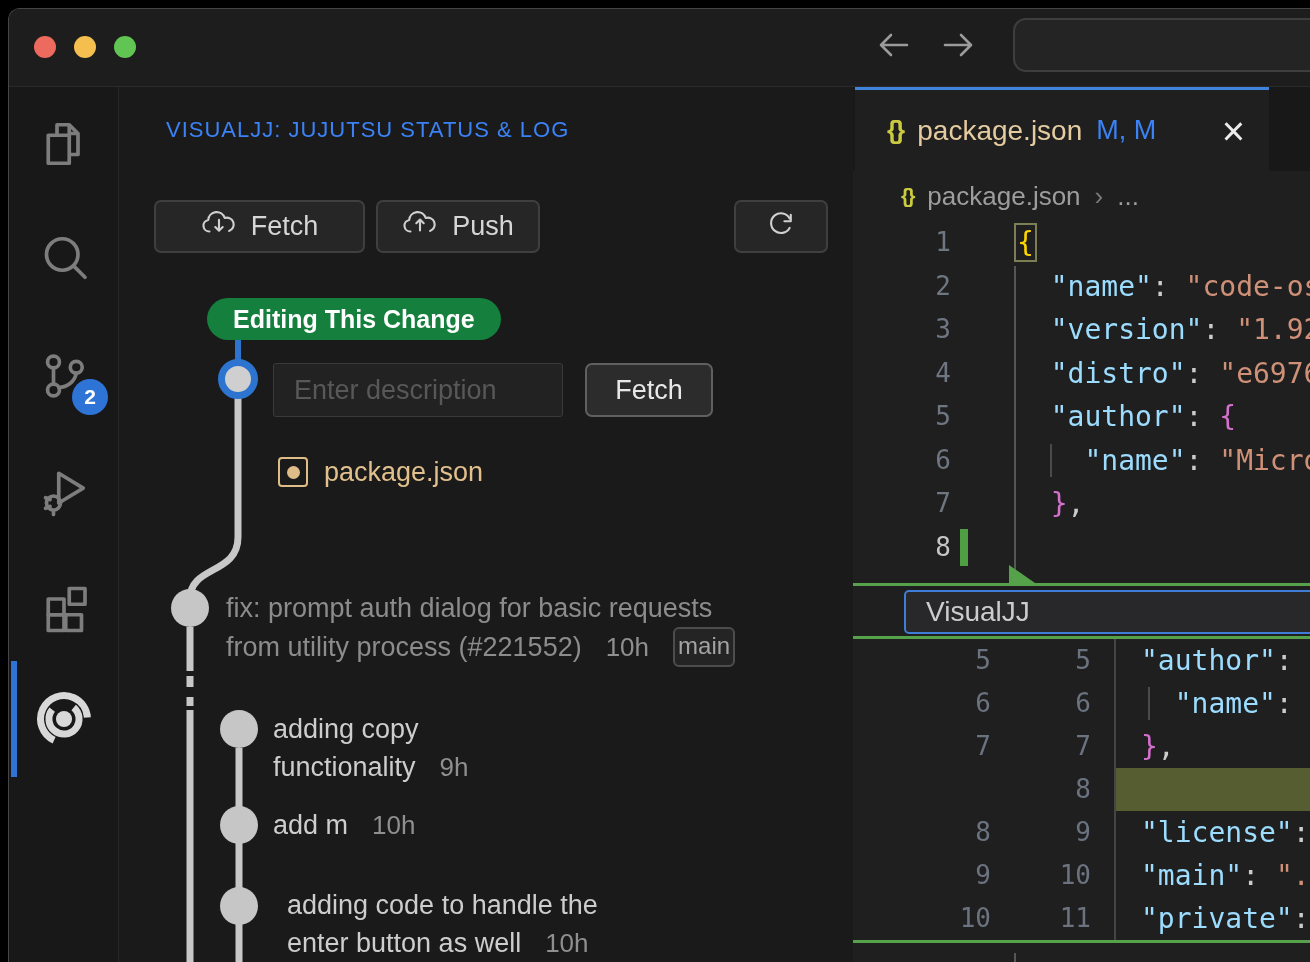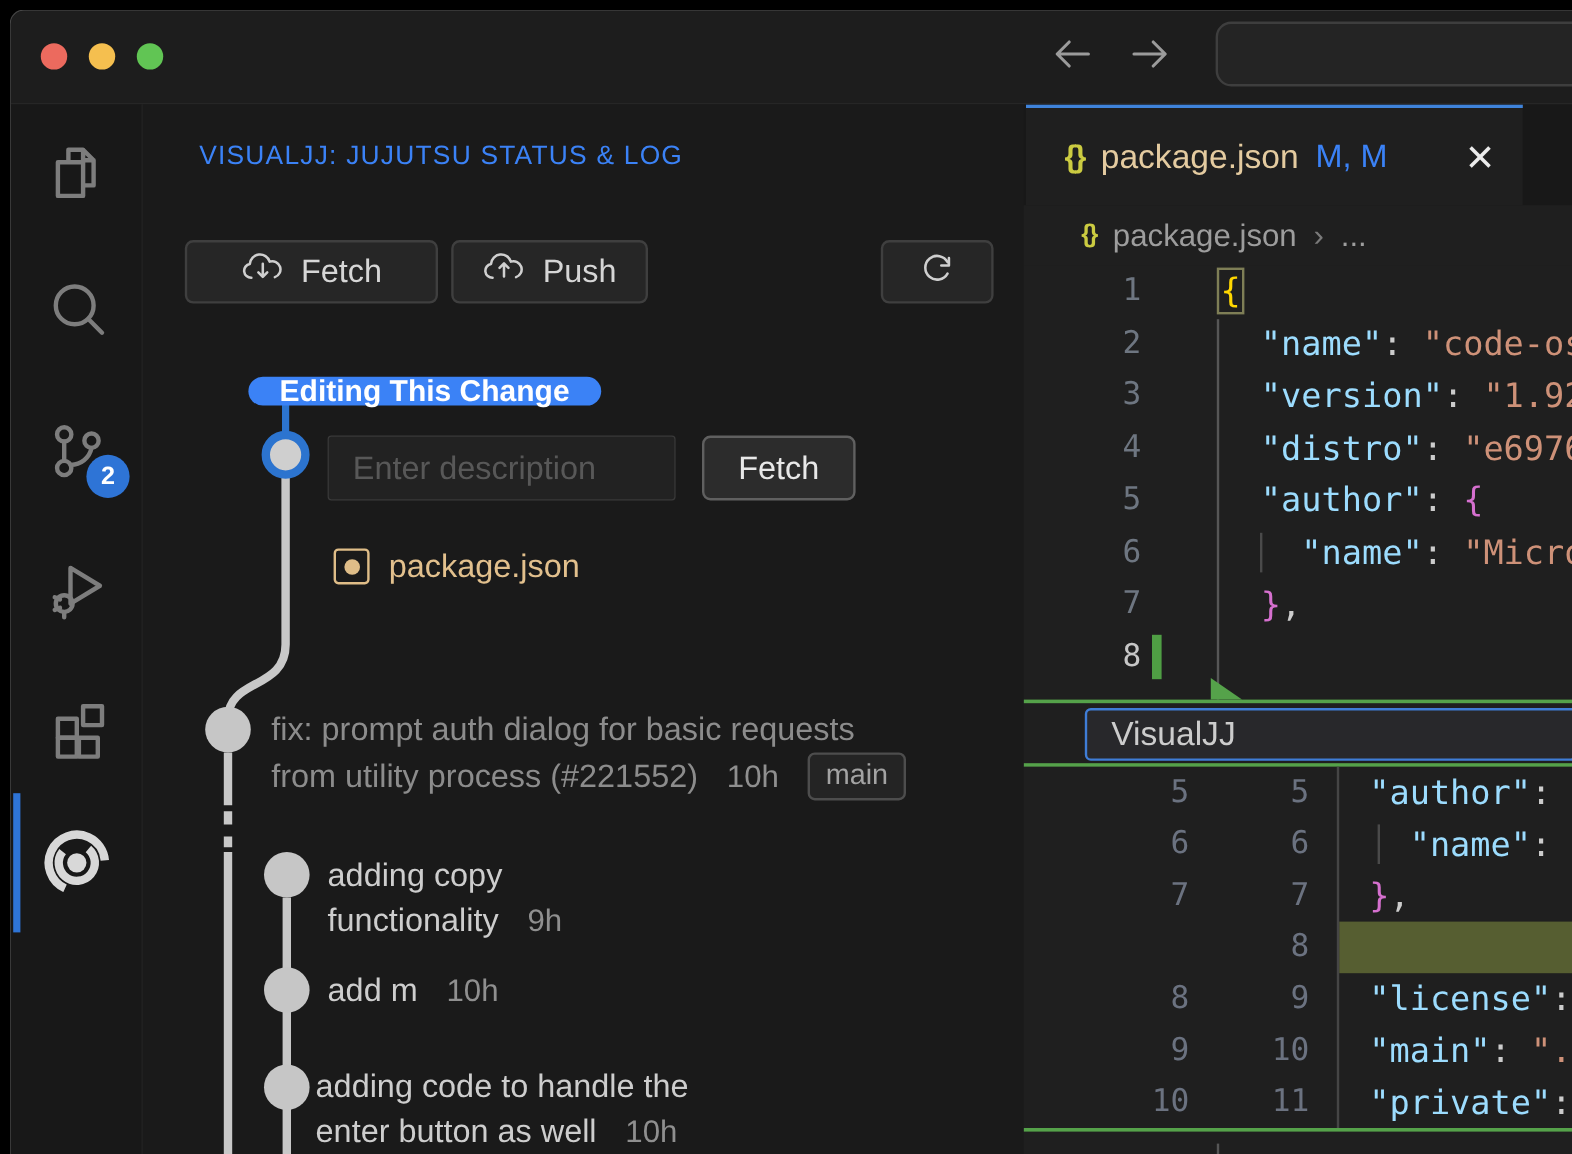--- a/index.html
+++ b/index.html
@@ -41,43 +41,43 @@
   #sb-title { position:absolute; left:47px; top:30px; font-size:22px; letter-spacing:1px;
               color:#3b82f6; font-weight:500; }
   .sb-btn { position:absolute; top:113px; height:53px; background:#262626;
             border:2px solid #3f3f3f; border-radius:7px; color:#d6d6d6; font-size:27px;
             display:flex; align-items:center; justify-content:center; gap:14px;
             font-family:"Liberation Sans",sans-serif; }
   .sb-btn svg { stroke:#cfcfcf; fill:none; stroke-width:2; stroke-linecap:round; stroke-linejoin:round; }
   #btn-fetch { left:35px;  width:211px; }
   #btn-push  { left:257px; width:164px; }
   #btn-refresh { left:615px; width:94px; }
-  #status-pill { position:absolute; left:88px; top:227px; height:24px; border-radius:21px;
-                 background:#3b82f6; color:#fff; font-size:25px; font-weight:bold;
+  #status-pill { position:absolute; left:88px; top:211px; height:42px; border-radius:21px;
+                 background:#15803d; color:#fff; font-size:25px; font-weight:bold;
                  display:flex; align-items:center; padding:0 26px; }
   #desc-input { position:absolute; left:154px; top:276px; width:290px; height:54px;
                 background:#222; border:1px solid #3a3a3a; border-radius:3px; color:#cfcfcf;
                 font-size:27px; padding:0 20px; font-family:"Liberation Sans",sans-serif; outline:none; }
   #desc-input::placeholder { color:#585858; }
   #btn-save { position:absolute; left:466px; top:276px; width:128px; height:54px;
               background:#2c2c2c; border:2px solid #606060; border-radius:7px;
               color:#e8e8e8; font-size:27px; display:flex; align-items:center; justify-content:center; }
   #file-row { position:absolute; left:159px; top:365px; height:40px; display:flex;
               align-items:center; gap:16px; }
   #file-icon { width:30px; height:30px; border:2px solid #dfbd88; border-radius:4px;
                display:flex; align-items:center; justify-content:center; }
   #file-icon i { width:13px; height:13px; border-radius:50%; background:#dfbd88; }
   #file-name { color:#e2c08d; font-size:27px; }
   #graph-svg { position:absolute; left:0; top:0; width:734px; height:876px; pointer-events:none; }
   .commit { position:absolute; font-size:27px; line-height:38px; color:#cdcdcd; width:600px; }
   .commit.dim { color:#8c8c8c; }
   .commit .cline { white-space:nowrap; }
   .commit .lastline { display:flex; align-items:center; gap:24px; white-space:nowrap; }
   .ctime { color:#8f8f8f; font-size:26px; }
-  .cref { font-size:24px; border-radius:6px; padding:2px 13px 4px; line-height:30px; }
+  .cref { font-size:24px; border-radius:6px; padding:2px 3px 4px; line-height:30px; }
   .cref.outline { border:2px solid #4d4d4d; background:#242424; color:#a3a3a3; }
   .cref.filled  { border:2px solid #9b9b9b; background:#6d6d6d; color:#f2f2f2; }
 
   
   #editor { position:relative; flex:1; background:#1f1f1f; overflow:hidden; }
   #tabbar { position:absolute; left:0; top:0; right:0; height:84px; background:#181818; }
   #tab { position:absolute; left:2px; top:0; width:414px; height:84px; background:#1f1f1f;
          border-top:3px solid #3f83da; display:flex; align-items:center; padding:0 24px 0 32px; gap:14px; }
   #tab-icon { color:#cbcb41; font-size:26px; font-weight:bold; letter-spacing:-2px; }
   #tab-name { color:#e6ccA0; color:#e4cba0; font-size:28px; }
@@ -275,21 +275,21 @@
               <span>functionality</span>
               <span class="ctime">9h</span>
             </div>
           </div>
           <div class="commit" style="left: 154px; top: 719px; text-align: center;">
             <div class="lastline">
               <span>add m</span>
               <span class="ctime">10h</span>
             </div>
           </div>
-          <div class="commit" style="left: 144px; top: 799px;">
+          <div class="commit" style="left: 168px; top: 799px;">
             <div class="cline">adding code to handle the</div>
             <div class="lastline">
               <span>enter button as well</span>
               <span class="ctime">10h</span>
             </div>
           </div>
         </div>
     </div>
 
     <div id="editor">

